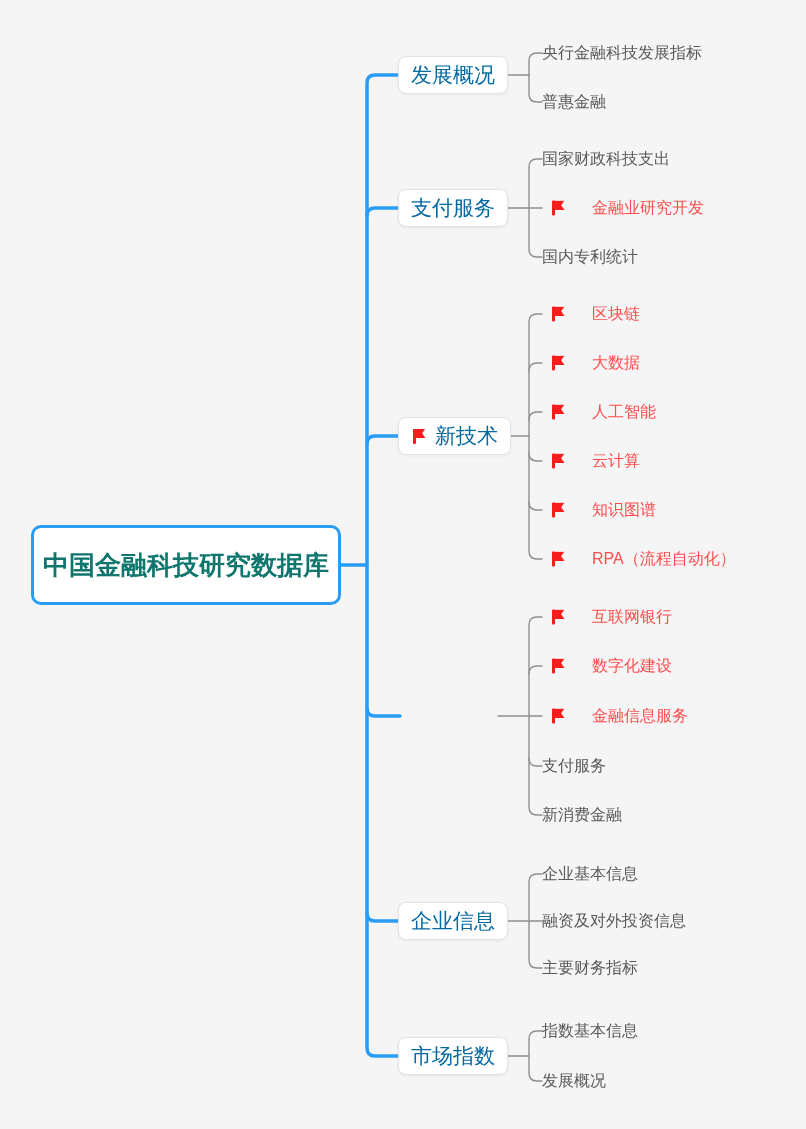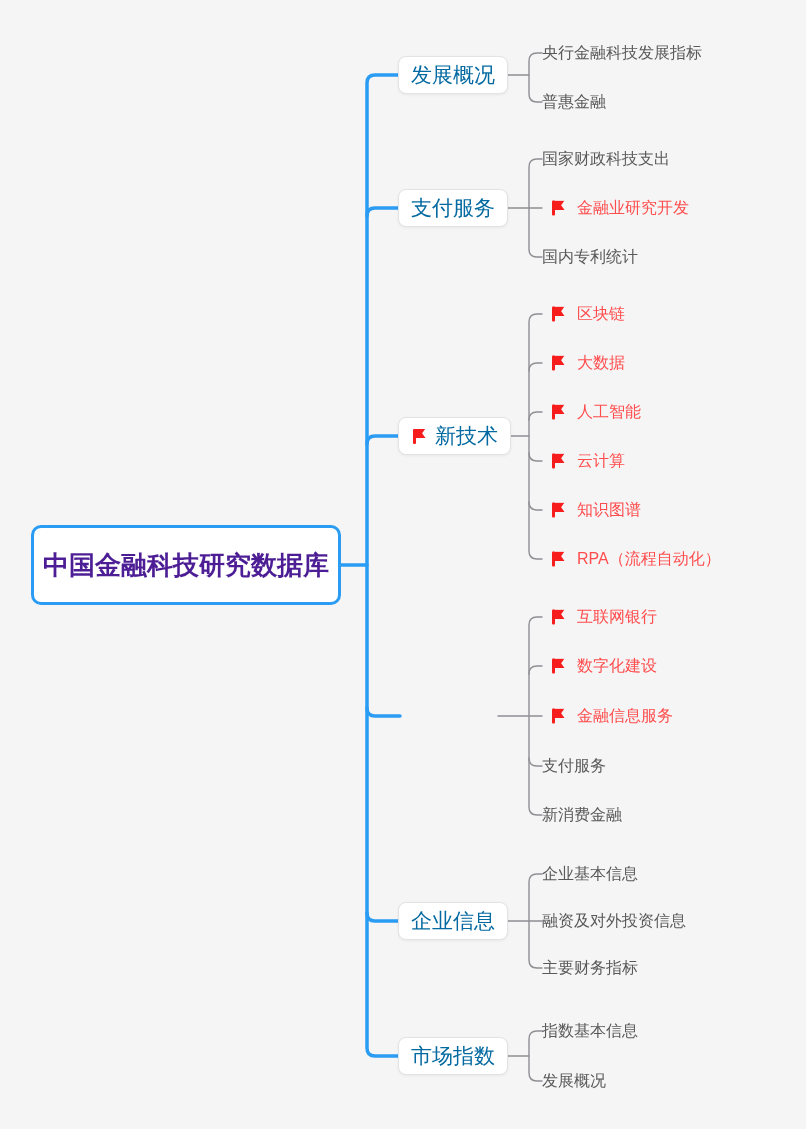--- a/index.html
+++ b/index.html
@@ -5,35 +5,35 @@
   html,body{margin:0;padding:0;}
   body{background:#f5f5f6;font-family:"Liberation Sans","DejaVu Sans",sans-serif;}
   #canvas{position:relative;width:806px;height:1129px;background:#f5f5f6;overflow:hidden;}
   #wires{position:absolute;left:0;top:0;z-index:1;}
 
   .root{
     position:absolute;left:31px;z-index:2;transform:translateY(-50%);
     height:50px;display:flex;align-items:center;padding:12px 9px;
     background:#ffffff;border:3px solid #2b9cf4;border-radius:10px;
     font-family:"Liberation Serif","DejaVu Serif",serif;font-weight:700;
-    font-size:26px;color:#4c1d95;white-space:nowrap;
+    font-size:26px;color:#0f766e;white-space:nowrap;
   }
   .branch{
     position:absolute;left:398px;z-index:2;transform:translateY(-50%);
     height:36px;display:flex;align-items:center;gap:8px;padding:0 12px;
     background:#ffffff;border:1px solid #e3e3e6;border-radius:8px;
     box-shadow:0 1px 3px rgba(0,0,0,.06);
     font-size:21px;color:#0369a1;white-space:nowrap;
   }
   .leaf{
     position:absolute;left:542px;z-index:2;transform:translateY(-50%);
     display:flex;align-items:center;font-size:16px;line-height:1.2;
     color:#595959;white-space:nowrap;
   }
-  .leaf.red{color:#ff4d4d;padding-left:8px;}
+  .leaf.red{color:#ff4d4d;padding-left:8px;gap:15px;}
   .leaf .flag{margin-right:11px;}
 
   .flag{position:relative;display:inline-block;width:16px;height:17px;flex:none;}
   .flag::before{content:"";position:absolute;left:2px;top:1px;width:2.5px;height:15px;
     background:#f81d1d;border-radius:1px;}
   .flag::after{content:"";position:absolute;left:2.5px;top:1px;width:12px;height:9.5px;
     background:#f81d1d;clip-path:polygon(0 0,100% 0,72% 50%,100% 100%,0 100%);}
 </style>
 </head>
 <body>

